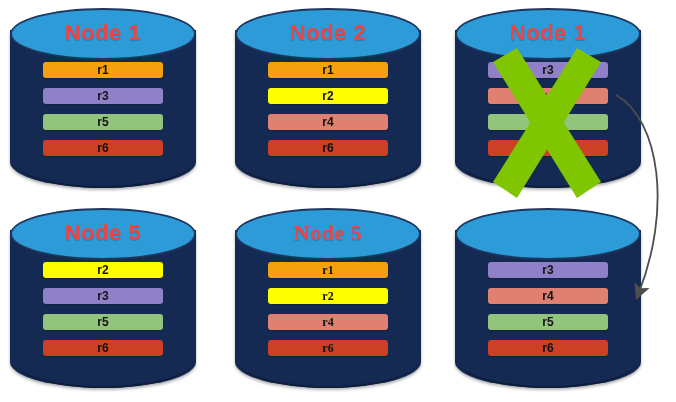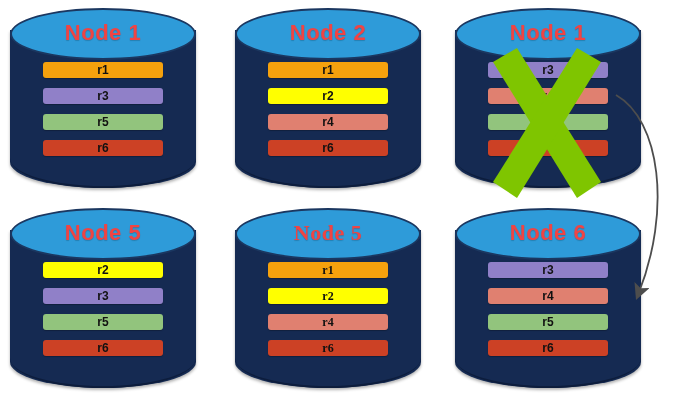--- a/index.html
+++ b/index.html
@@ -170,21 +170,20 @@
       <div class="records">
         <div class="record" style="background: rgb(245, 161, 13);">r1</div>
         <div class="record" style="background: rgb(255, 255, 0);">r2</div>
         <div class="record" style="background: rgb(224, 128, 112);">r4</div>
         <div class="record" style="background: rgb(204, 65, 37);">r6</div>
       </div>
     </div>
     <div class="node" style="left: 455px; top: 208px;">
       <div class="cyl-body" style="background: rgb(21, 42, 82);"></div>
       <div class="cyl-top" style="background: rgb(46, 155, 217);"></div>
-      <div class="node-title">Node  6</div>
       <div class="records">
         <div class="record" style="background: rgb(144, 128, 200);">r3</div>
         <div class="record" style="background: rgb(224, 128, 112);">r4</div>
         <div class="record" style="background: rgb(146, 196, 125);">r5</div>
         <div class="record" style="background: rgb(204, 65, 37);">r6</div>
       </div>
     </div>
     <svg class="flow-arrow" viewBox="0 0 676 402" width="676" height="402" xmlns="http://www.w3.org/2000/svg">
     <defs>
       <marker id="arrow-head" markerWidth="9" markerHeight="9" refX="6" refY="4.5" orient="auto" markerUnits="strokeWidth">

